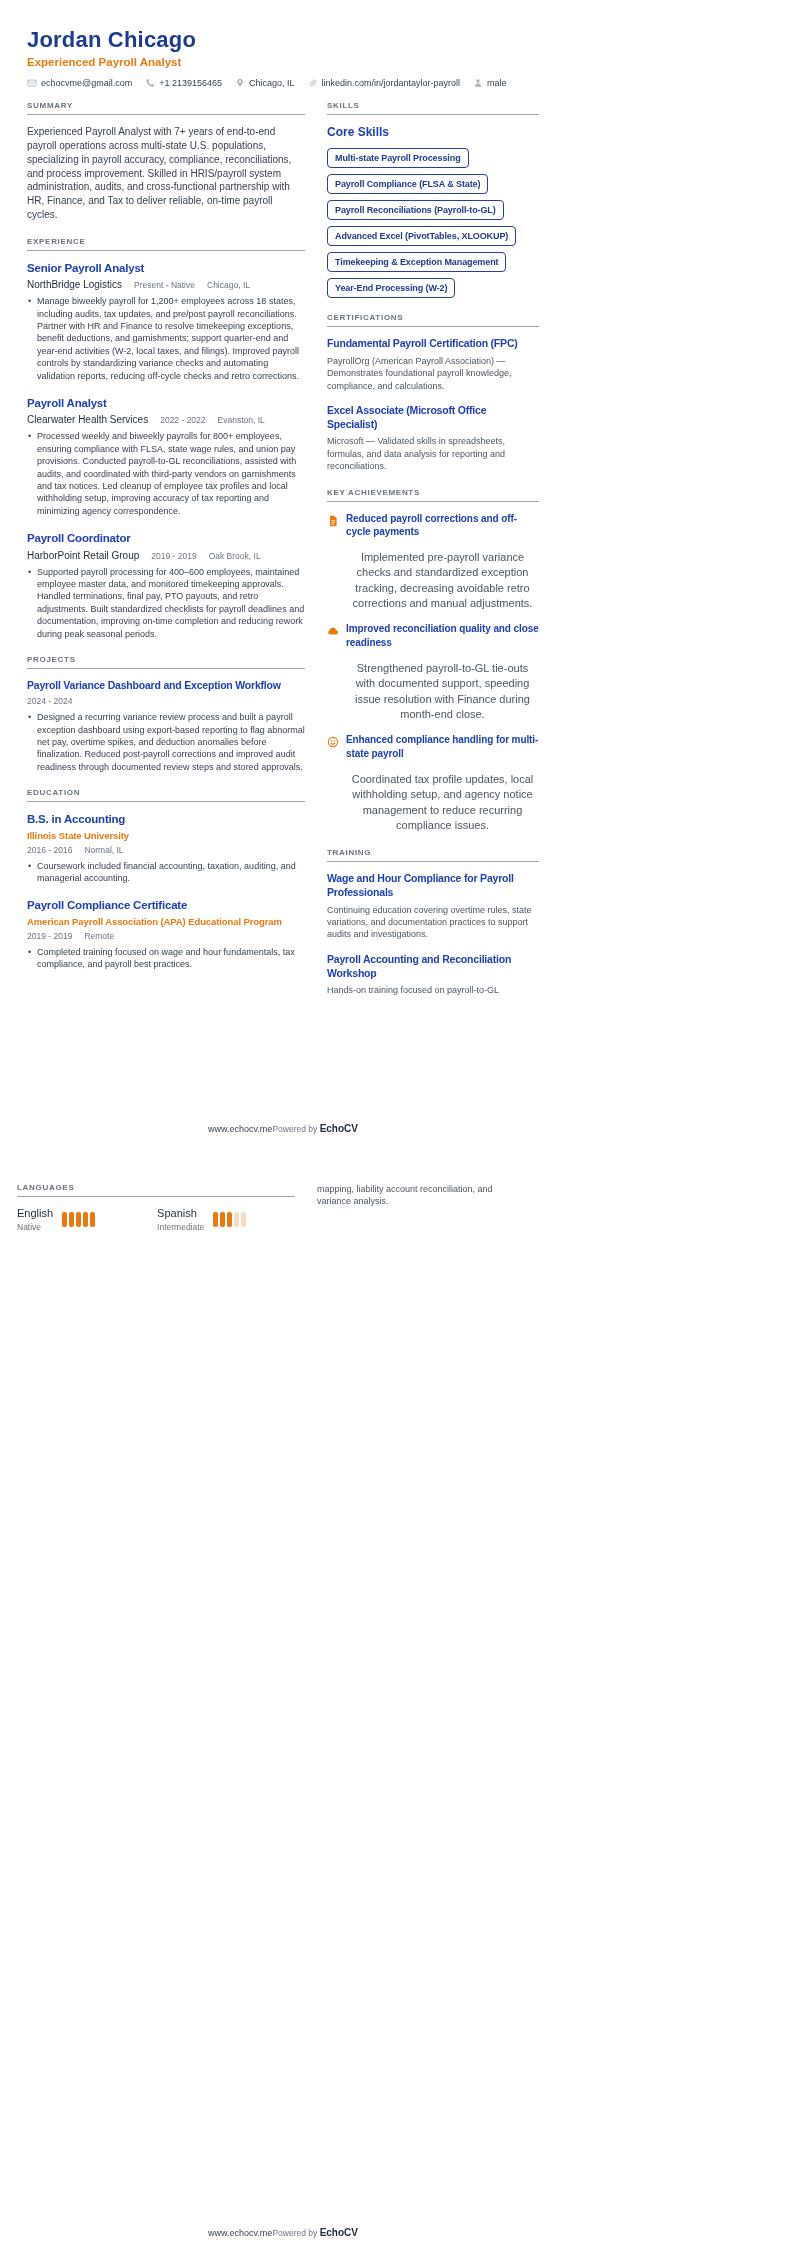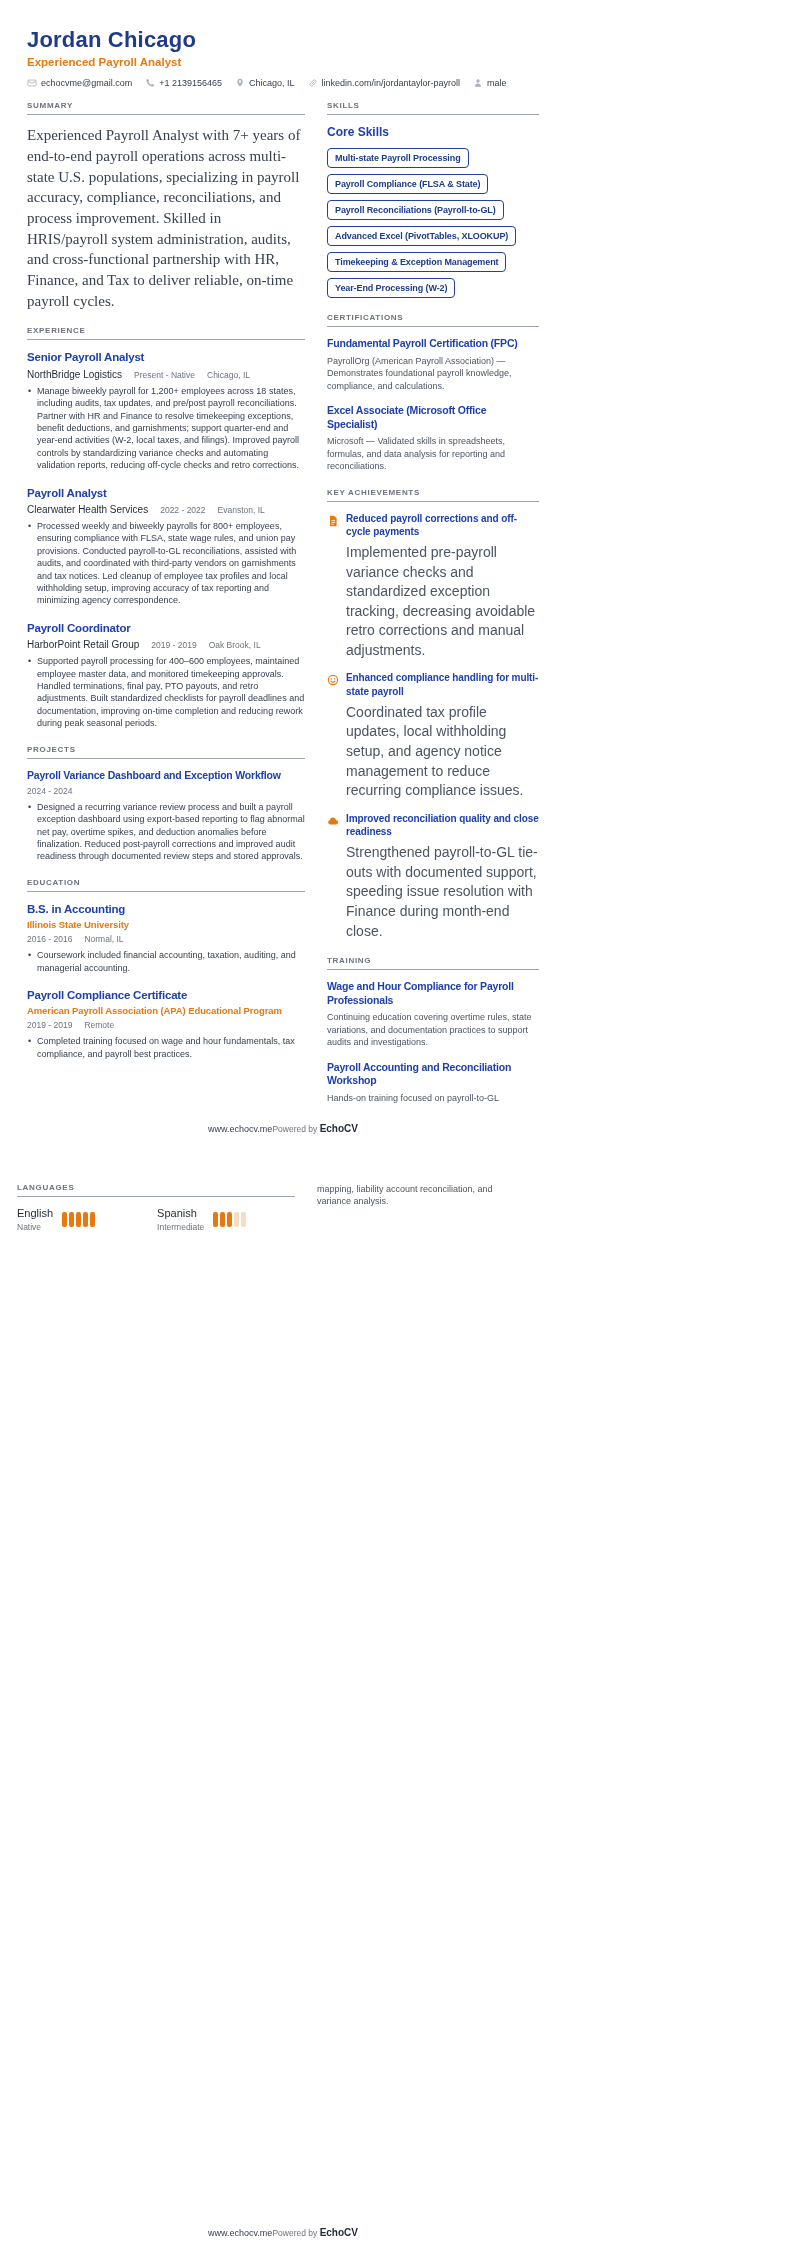--- a/index.html
+++ b/index.html
@@ -23,21 +23,21 @@
   
   .columns{display:flex;gap:22px;margin-top:13px;align-items:flex-start;}
   .col-left{width:278px;flex:none;}
   .col-right{width:212px;flex:none;}
 
   
   .section{margin-top:15px;}
   .section:first-child{margin-top:0;}
   .section-label{font-size:8px;font-weight:700;letter-spacing:0.7px;color:#6b7280;
     padding-bottom:4px;border-bottom:1px solid #9ca3af;margin-bottom:10px;}
-  .body-text{font-size:15px;line-height:1.38;color:#374151;font-family:Liberation Serif, serif;}
+  .body-text{font-size:10px;line-height:1.38;color:#374151;}
 
   
   .xp{margin-bottom:14px;}
   .xp:last-child{margin-bottom:0;}
   .xp-title{font-size:11.5px;font-weight:700;color:#1e40af;line-height:1.25;letter-spacing:-0.2px;}
   .proj-title{font-size:10.5px;}
   .xp-meta{display:flex;align-items:baseline;gap:12px;margin-top:4px;flex-wrap:wrap;}
   .xp-company{font-size:10px;font-weight:400;color:#1f2937;}
   .meta-muted{font-size:8.5px;color:#6b7280;}
   .school{font-size:9.5px;font-weight:700;color:#e8790f;margin-top:3px;letter-spacing:-0.1px;}
@@ -53,21 +53,21 @@
   .cert{margin-bottom:12px;}
   .cert:last-child{margin-bottom:0;}
   .cert-title{font-size:10.5px;font-weight:700;color:#1e40af;line-height:1.3;letter-spacing:-0.2px;}
   .cert-text{margin-top:4px;font-size:9px;line-height:1.38;color:#4b5563;}
 
   
   .ach{display:flex;gap:6px;margin-bottom:11px;}
   .ach:last-child{margin-bottom:0;}
   .ach-icon{flex:none;width:13px;padding-top:1px;}
   .ach-title{font-size:10px;font-weight:700;color:#1e40af;line-height:1.32;letter-spacing:-0.1px;}
-  .ach-text{margin-top:5px;font-size:14px;line-height:1.4;color:#4b5563;}
+  .ach-text{margin-top:12px;font-size:11px;line-height:1.4;color:#4b5563;text-align:center;}
 
   
   .langs{display:flex;gap:62px;}
   .lang{display:flex;align-items:center;gap:9px;}
   .lang-name{font-size:11px;color:#1f2937;}
   .lang-level{font-size:8.5px;color:#6b7280;margin-top:3px;}
   .lang-bars{display:flex;gap:2px;height:15px;}
   .lang-bars .bar{width:5px;border-radius:2px;background:#f6ddc1;}
   .lang-bars .bar.filled{background:#e8790f;}
   .cont-text{font-size:9px;line-height:1.38;color:#4b5563;}
@@ -241,49 +241,49 @@
           <div class="ach">
             <span class="ach-icon">
               <svg width="12" height="12" viewBox="0 0 12 12">
                   <path d="M3 0.8 H7.2 L9.6 3.2 V11.2 H3 Z" fill="#e8790f"></path>
                   <path d="M4.4 5.6 H8.2 M4.4 7.4 H8.2 M4.4 9.2 H7" stroke="#ffffff" stroke-width="0.8"></path>
                 </svg>
             </span>
             <div class="ach-body">
               <div class="ach-title">Reduced payroll corrections and off-cycle payments</div>
               <div class="ach-text">Implemented pre-payroll variance checks and standardized exception tracking, decreasing avoidable retro corrections and manual adjustments.</div>
+            </div>
+          </div>
+
+          <div class="ach">
+            <span class="ach-icon">
+              <svg width="12" height="12" viewBox="0 0 12 12">
+                  <path d="M3.4 9.6 a2.4 2.4 0 0 1 -0.5 -4.7 A3.1 3.1 0 0 1 9 5.1 a2.2 2.2 0 0 1 -0.3 4.5 Z" fill="#e8790f"></path>
+                </svg>
+            </span>
+            <div class="ach-body">
+              <div class="ach-title">Improved reconciliation quality and close readiness</div>
+              <div class="ach-text">Strengthened payroll-to-GL tie-outs with documented support, speeding issue resolution with Finance during month-end close.</div>
             </div>
           </div>
 
           <div class="ach">
             <span class="ach-icon">
               <svg width="12" height="12" viewBox="0 0 12 12">
                   <circle cx="6" cy="6" r="4.6" fill="none" stroke="#e8790f" stroke-width="1.1"></circle>
                   <circle cx="4.4" cy="5" r="0.7" fill="#e8790f"></circle>
                   <circle cx="7.6" cy="5" r="0.7" fill="#e8790f"></circle>
                   <path d="M4 7.2 a2.5 2.5 0 0 0 4 0" fill="none" stroke="#e8790f" stroke-width="1.1" stroke-linecap="round"></path>
                 </svg>
             </span>
             <div class="ach-body">
               <div class="ach-title">Enhanced compliance handling for multi-state payroll</div>
               <div class="ach-text">Coordinated tax profile updates, local withholding setup, and agency notice management to reduce recurring compliance issues.</div>
             </div>
           </div>
-
-          <div class="ach">
-            <span class="ach-icon">
-              <svg width="12" height="12" viewBox="0 0 12 12">
-                  <path d="M3.4 9.6 a2.4 2.4 0 0 1 -0.5 -4.7 A3.1 3.1 0 0 1 9 5.1 a2.2 2.2 0 0 1 -0.3 4.5 Z" fill="#e8790f"></path>
-                </svg>
-            </span>
-            <div class="ach-body">
-              <div class="ach-title">Improved reconciliation quality and close readiness</div>
-              <div class="ach-text">Strengthened payroll-to-GL tie-outs with documented support, speeding issue resolution with Finance during month-end close.</div>
-            </div>
-          </div>
         </div>
 
         <div class="section">
           <div class="section-label">TRAINING</div>
           <div class="cert">
             <div class="cert-title">Wage and Hour Compliance for Payroll Professionals</div>
             <div class="cert-text">Continuing education covering overtime rules, state variations, and documentation practices to support audits and investigations.</div>
           </div>
           <div class="cert">
             <div class="cert-title">Payroll Accounting and Reconciliation Workshop</div>

